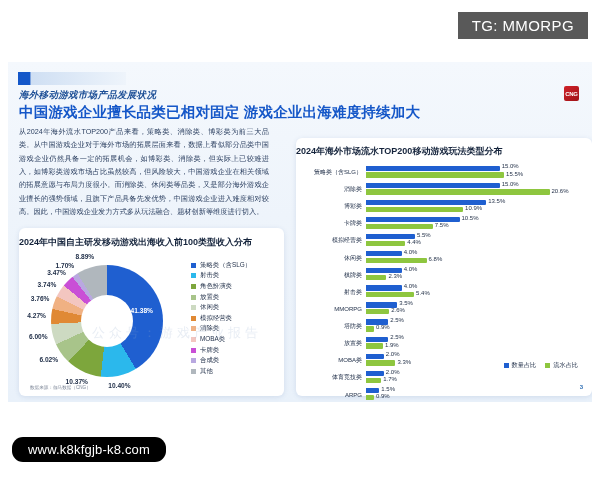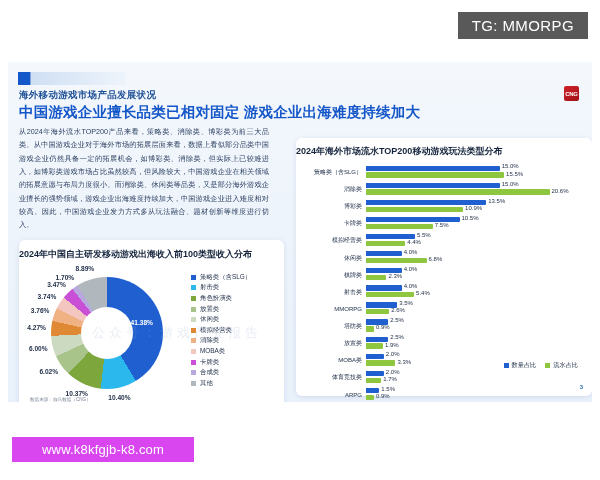--- a/index.html
+++ b/index.html
@@ -9,50 +9,51 @@
     position:relative;
   }
   .tg-badge{
     position:absolute;top:12px;right:12px;
     background:#595959;color:#ffffff;
     padding:5px 14px;font-size:15px;letter-spacing:.4px;
     z-index:50;
   }
   .url-badge{
     position:absolute;left:12px;bottom:18px;
-    background:#d946ef;color:#ffffff;
-    padding:5px 30px;font-size:13px;letter-spacing:.2px;
+    background:#000000;color:#ffffff;
+    padding:5px 16px;font-size:13px;letter-spacing:.2px;
     z-index:50;
+    border-radius:11px;
   }
   .slide{
     position:absolute;left:8px;top:62px;width:584px;height:340px;
     background:linear-gradient(180deg,#f4f8fd 0%,#eef4fb 45%,#e9f1fa 100%);
     overflow:hidden;
   }
   .accentbar{position:absolute;left:10px;top:10px;width:108px;height:13px;
     background:linear-gradient(90deg,#1557c8 0%,#1557c8 11%,#cfdff3 12%,#eef4fb 100%);}
   .accentbar .sq{position:absolute;left:0;top:0;width:12px;height:13px;background:#1457c9;}
   .eyebrow{position:absolute;left:11px;top:27px;font-size:9.5px;color:#1d4f96;
-    font-weight:bold;letter-spacing:.3px;}
+    font-weight:bold;letter-spacing:.3px;font-style:italic;}
   .headline{position:absolute;left:11px;top:41px;font-size:14.5px;color:#1557c8;
     font-weight:bold;letter-spacing:.2px;white-space:nowrap;}
   .cng{position:absolute;right:13px;top:24px;width:15px;height:15px;
     background:linear-gradient(145deg,#cf2128,#a01318);border-radius:2px;
     color:#fff;font-size:6px;font-weight:bold;display:flex;align-items:center;
     justify-content:center;letter-spacing:-.3px;}
   .body-copy{position:absolute;left:11px;top:63px;width:250px;
     font-size:7.2px;line-height:1.85;color:#2b3f60;text-align:justify;}
 
   .card{position:absolute;background:#ffffff;border-radius:6px;
     box-shadow:0 1px 5px rgba(40,80,140,.13);}
   .card-title{font-size:9px;font-weight:bold;color:#15243c;
     line-height:1.45;}
 
   
-  #pie-card{left:11px;top:166px;width:265px;height:168px;margin-top:12px;}
+  #pie-card{left:11px;top:166px;width:265px;height:168px;}
   #pie-card .card-title{margin:8px 0 0 0;}
   .pie-wrap{position:absolute;left:14px;top:34px;width:145px;height:118px;}
   .donut{position:absolute;left:18px;top:3px;width:112px;height:112px;
     border-radius:50%;}
   .donut::after{content:"";position:absolute;left:50%;top:50%;
     width:52px;height:52px;margin:-26px 0 0 -26px;border-radius:50%;
     background:#ffffff;}
   .plabel{position:absolute;font-size:6.6px;color:#1c2b45;font-weight:bold;
     white-space:nowrap;}
   .plabel.on-dark{color:#ffffff;}
@@ -95,21 +96,21 @@
 <div class="slide">
 
   <div class="accentbar">
     <div class="sq"></div>
   </div>
 
   <div class="eyebrow">海外移动游戏市场产品发展状况</div>
   <div class="headline">中国游戏企业擅长品类已相对固定 游戏企业出海难度持续加大</div>
   <div class="cng">CNG</div>
 
-  <div class="body-copy">从2024年海外流水TOP200产品来看，策略类、消除类、博彩类为前三大品类。从中国游戏企业对于海外市场的拓展层面来看，数据上看似部分品类中国游戏企业仍然具备一定的拓展机会，如博彩类、消除类，但实际上已较难进入，如博彩类游戏市场占比虽然较高，但风险较大，中国游戏企业在相关领域的拓展意愿与布局力度很小。而消除类、休闲类等品类，又是部分海外游戏企业擅长的强势领域，游戏企业出海难度持续加大，中国游戏企业进入难度相对较高。因此，中国游戏企业发力方式多从玩法融合、题材创新等维度进行切入。</div>
+  <div class="body-copy">从2024年海外流水TOP200产品来看，策略类、消除类、博彩类为前三大品类。从中国游戏企业对于海外市场的拓展层面来看，数据上看似部分品类中国游戏企业仍然具备一定的拓展机会，如博彩类、消除类，但实际上已较难进入，如博彩类游戏市场占比虽然较高，但风险较大，中国游戏企业在相关领域的拓展意愿与布局力度很小。而消除类、休闲类等品类，又是部分海外游戏企业擅长的强势领域，且旗下产品具备先发优势，中国游戏企业进入难度相对较高。因此，中国游戏企业发力方式多从玩法融合、题材创新等维度进行切入。</div>
 
   <div class="wm2">公众号：游戏产业报告</div>
 
   <div class="card" id="pie-card">
     <div class="card-title">2024年中国自主研发移动游戏出海收入前100类型收入分布</div>
     <div class="pie-wrap">
       <div class="donut" id="donut" style="background: conic-gradient(rgb(31, 95, 208) 0deg, rgb(31, 95, 208) 148.968deg, rgb(43, 184, 236) 148.968deg, rgb(43, 184, 236) 186.408deg, rgb(125, 166, 60) 186.408deg, rgb(125, 166, 60) 223.74deg, rgb(168, 196, 138) 223.74deg, rgb(168, 196, 138) 245.412deg, rgb(205, 218, 194) 245.412deg, rgb(205, 218, 194) 267.012deg, rgb(224, 137, 52) 267.012deg, rgb(224, 137, 52) 282.384deg, rgb(240, 177, 131) 282.384deg, rgb(240, 177, 131) 295.92deg, rgb(243, 198, 192) 295.92deg, rgb(243, 198, 192) 309.384deg, rgb(201, 79, 214) 309.384deg, rgb(201, 79, 214) 321.876deg, rgb(185, 168, 224) 321.876deg, rgb(185, 168, 224) 327.996deg, rgb(176, 183, 189) 327.996deg, rgb(176, 183, 189) 360deg);"></div>
       <div id="pie-labels">
           <div class="plabel on-dark" style="left: 97.6151px; top: 44.8347px;">41.38%</div>
           <div class="plabel" style="left: 75.2867px; top: 120.459px;">10.40%</div>

